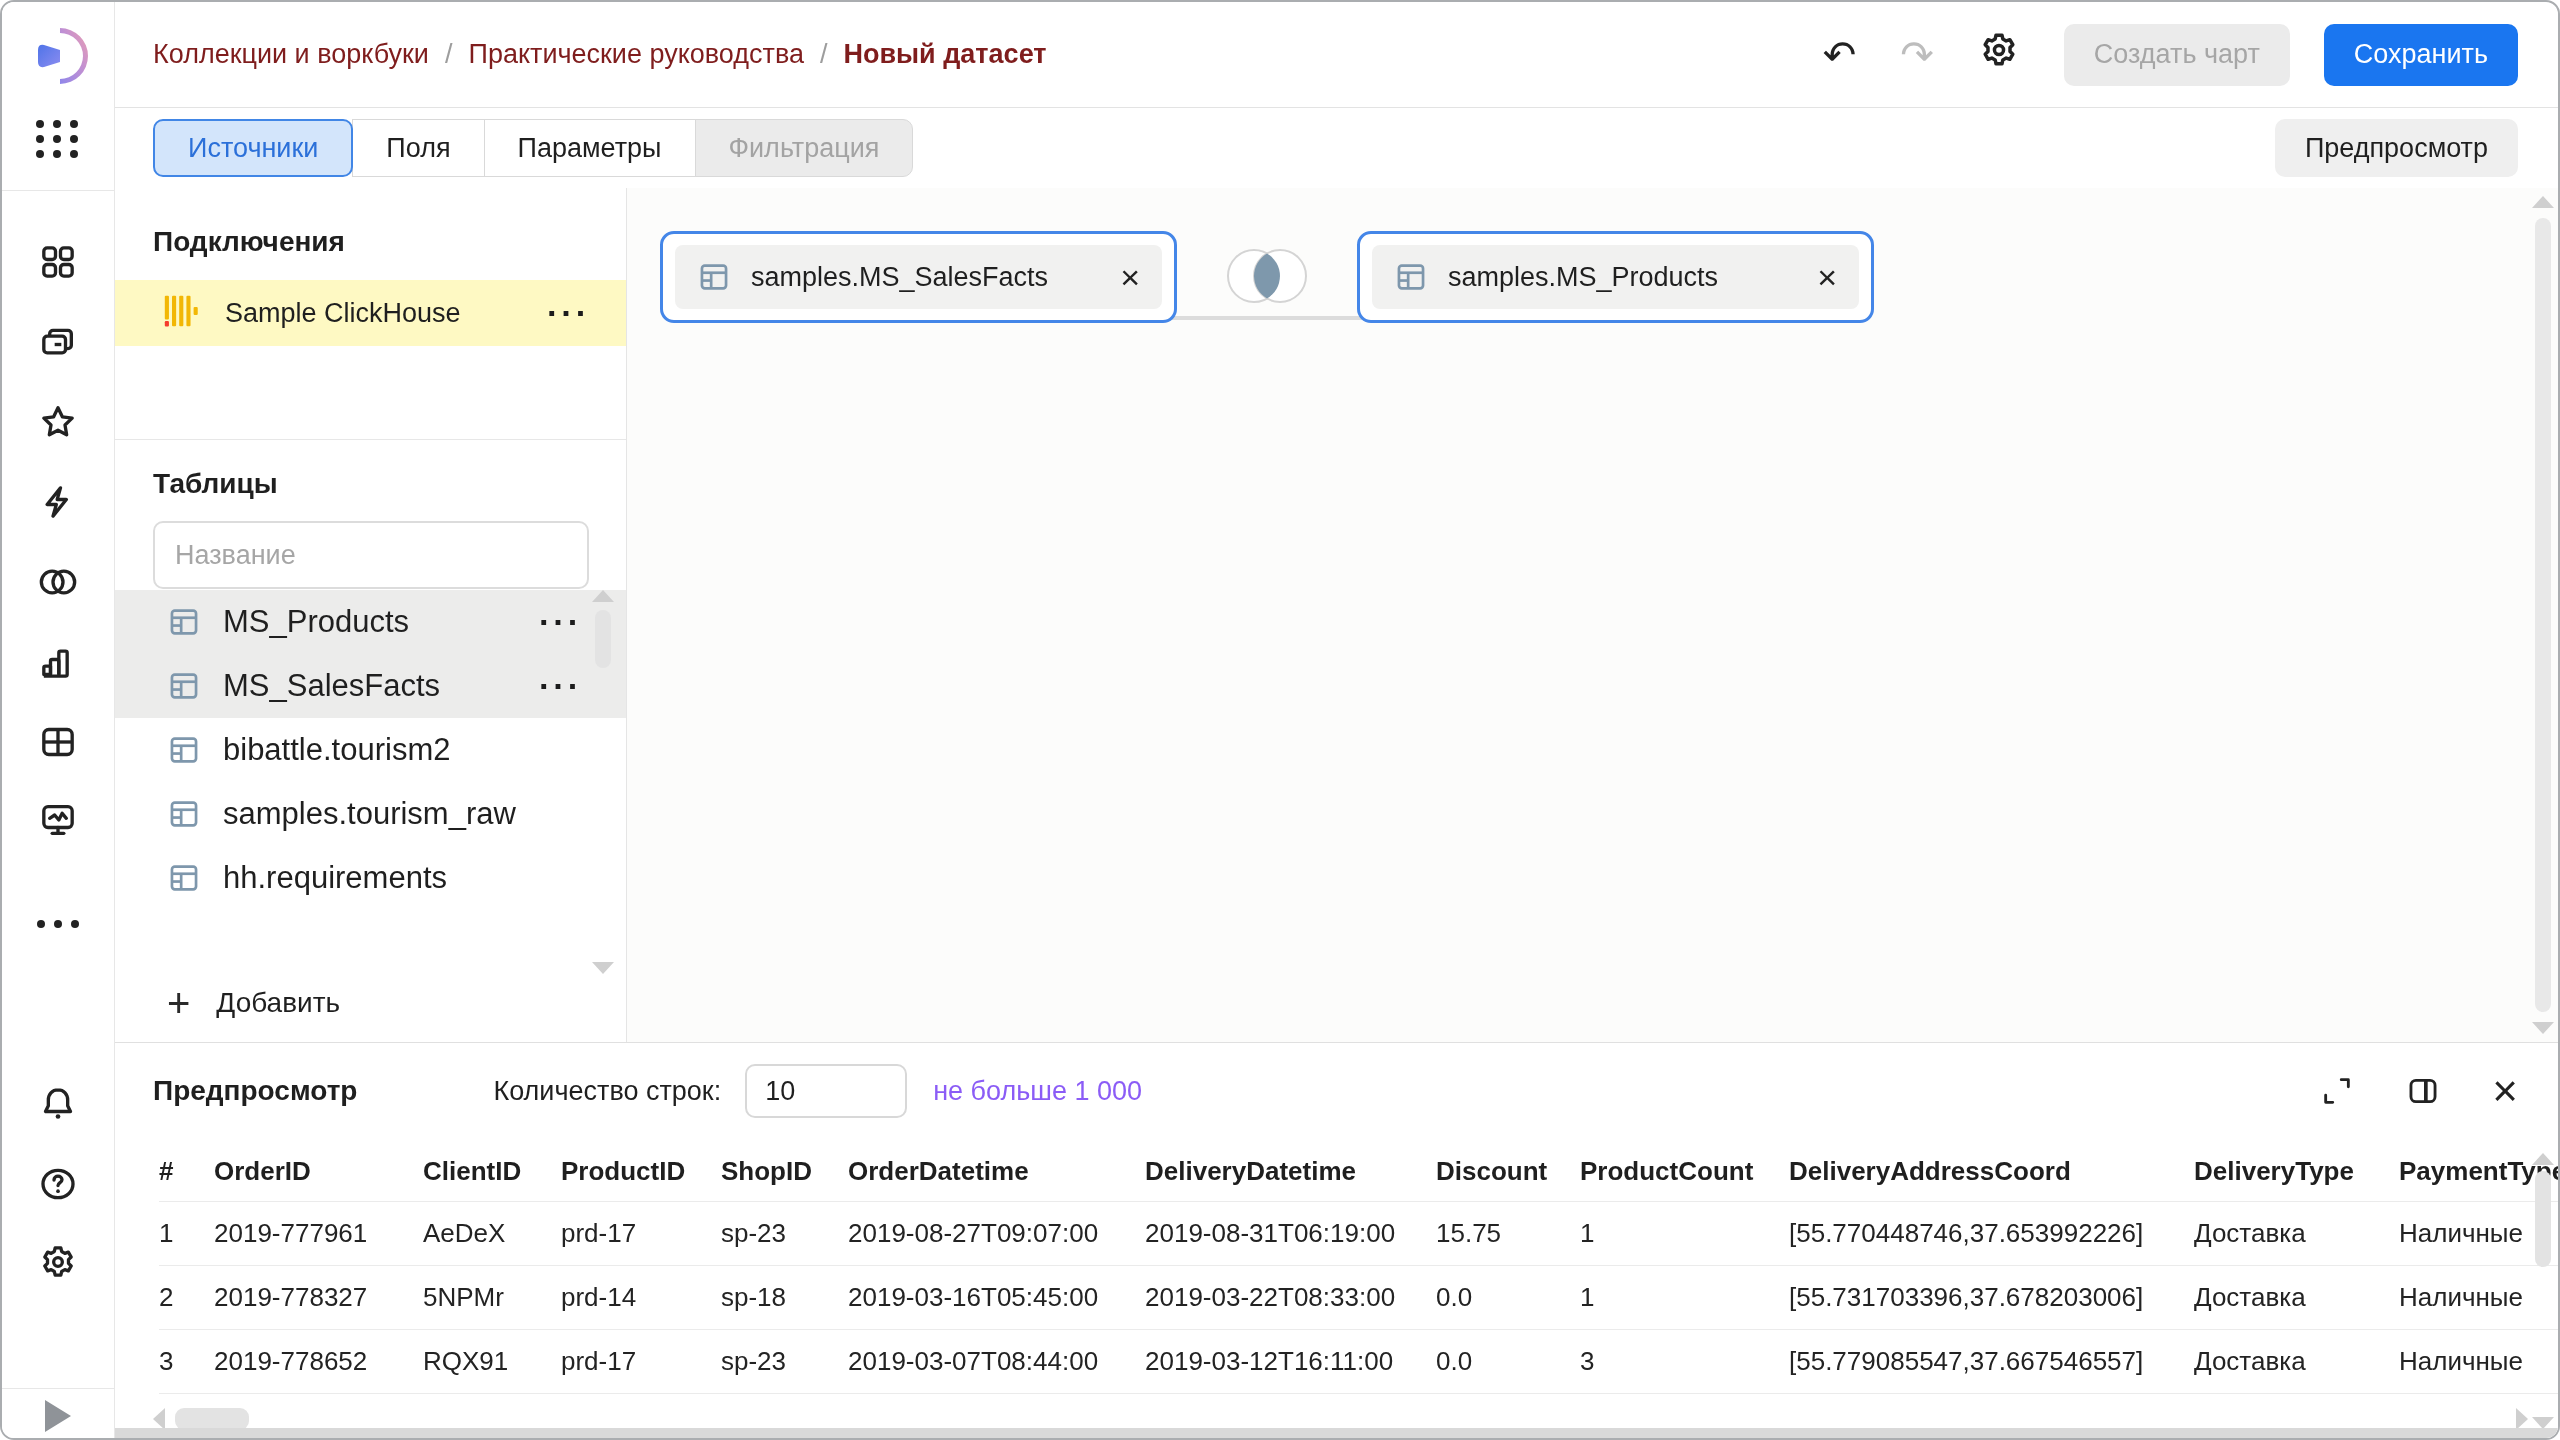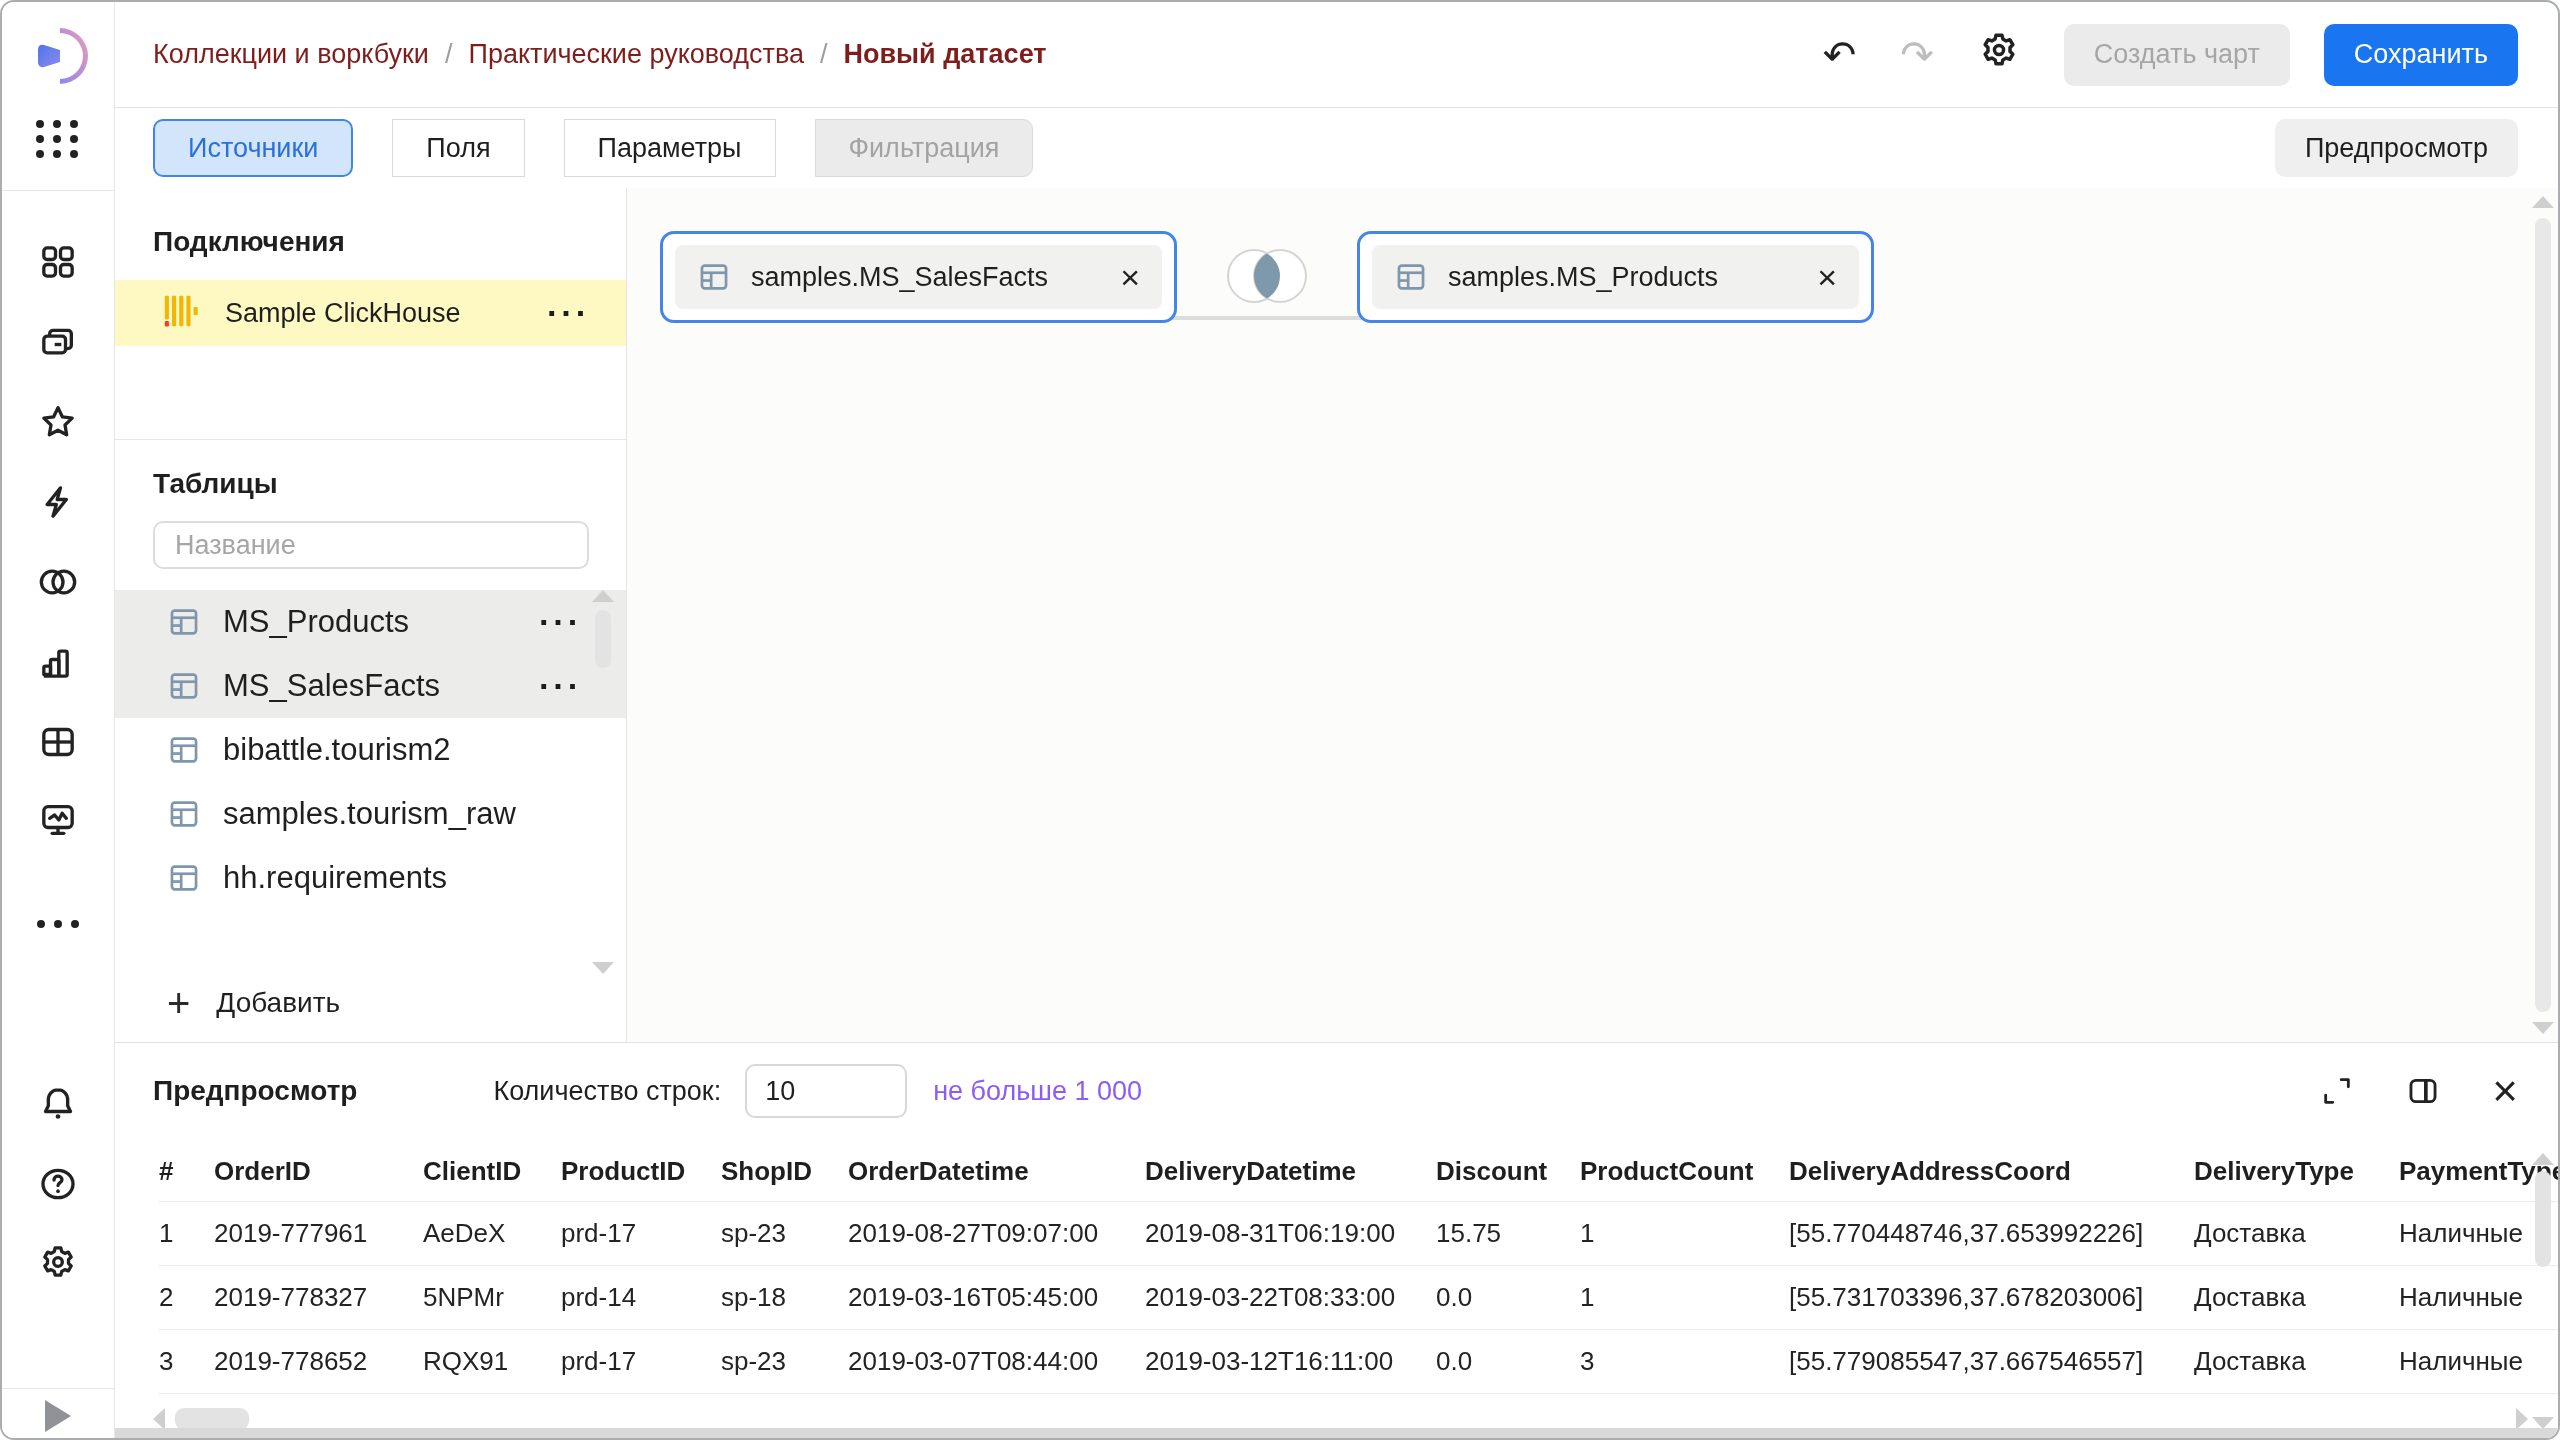--- a/index.html
+++ b/index.html
@@ -30,42 +30,42 @@
   .crumb-sep { color:#9d9d9d; }
   .topbar .spacer { flex:1; }
   .tb-ico { font-size:40px; line-height:40px; color:#222; margin-left:44px; cursor:pointer; user-select:none; }
   .tb-ico.disabled { color:#bdbdbd; cursor:default; }
   .btn { border:none; border-radius:10px; font-size:27px; height:62px; padding:0 30px;
     cursor:pointer; font-family:inherit; }
   .btn-disabled { background:#ebebeb; color:#a6a6a6; margin-left:44px; cursor:default; }
   .btn-primary { background:#1a76f0; color:#fff; margin-left:34px; }
 
   .tabband { height:80px; flex:0 0 80px; display:flex; align-items:center; padding:0 40px 0 38px; }
-  .tabs { display:flex;gap:40px; }
+  .tabs { display:flex; }
   .tab { height:58px; display:flex; align-items:center; justify-content:center;
     border:1px solid #d9d9d9; background:#fff; font-size:27px; padding:0 33px;
     margin-left:-1px; cursor:pointer; white-space:nowrap; }
   .tab:first-child { border-radius:10px 0 0 10px; margin-left:0; }
   .tab:last-child { border-radius:0 10px 10px 0; }
   .tab.active { background:#d3e5fb; border:2px solid #4186e6; border-radius:10px;
     color:#2b70d9; z-index:1; }
   .tab.disabled { background:#ebebeb; color:#a3a3a3; cursor:default; }
   .tabband .spacer { flex:1; }
   .btn-ghost { background:#efefef; color:#1f1f1f; height:58px; }
 
   
   .middle { flex:1; display:flex; min-height:0; }
   .sidepanel { position:relative; width:512px; flex:0 0 512px; border-right:1px solid #e5e5e5; background:#fff; }
   .sp-heading { position:absolute; left:38px; font-size:28px; font-weight:bold; }
   .conn-row { position:absolute; left:0; top:92px; width:100%; height:66px; background:#fef9c3;
     display:flex; align-items:center; padding:0 36px 0 48px; cursor:pointer; }
   .conn-row .name { font-size:27px; margin-left:26px; flex:1; }
   .menu-dots { font-size:34px; font-weight:bold; letter-spacing:3px; color:#1c1c1c; cursor:pointer; line-height:20px; }
   .sp-divider { position:absolute; left:0; top:251px; width:100%; border-top:1px solid #e7e7e7; }
-  .search { position:absolute; left:38px; top:333px; width:436px; height:48px;
+  .search { position:absolute; left:38px; top:333px; width:436px; height:68px;
     border:2px solid #dcdcdc; border-radius:10px; font-size:27px; padding:0 20px;
     color:#1f1f1f; outline:none; font-family:inherit; }
   .search::placeholder { color:#a6a6a6; }
   .tbl-list { position:absolute; left:0; top:402px; width:100%; }
   .tbl-row { height:64px; display:flex; align-items:center; padding:0 44px 0 52px; cursor:pointer; }
   .tbl-row.used { background:#ececeb; }
   .tbl-row .tbl-name { font-size:31px; margin-left:22px; flex:1; }
   .tbl-row .menu-dots { display:none; }
   .tbl-row.has-menu .menu-dots { display:block; }
   .add-row { position:absolute; left:52px; top:783px; height:64px; display:flex; align-items:center; cursor:pointer; }

